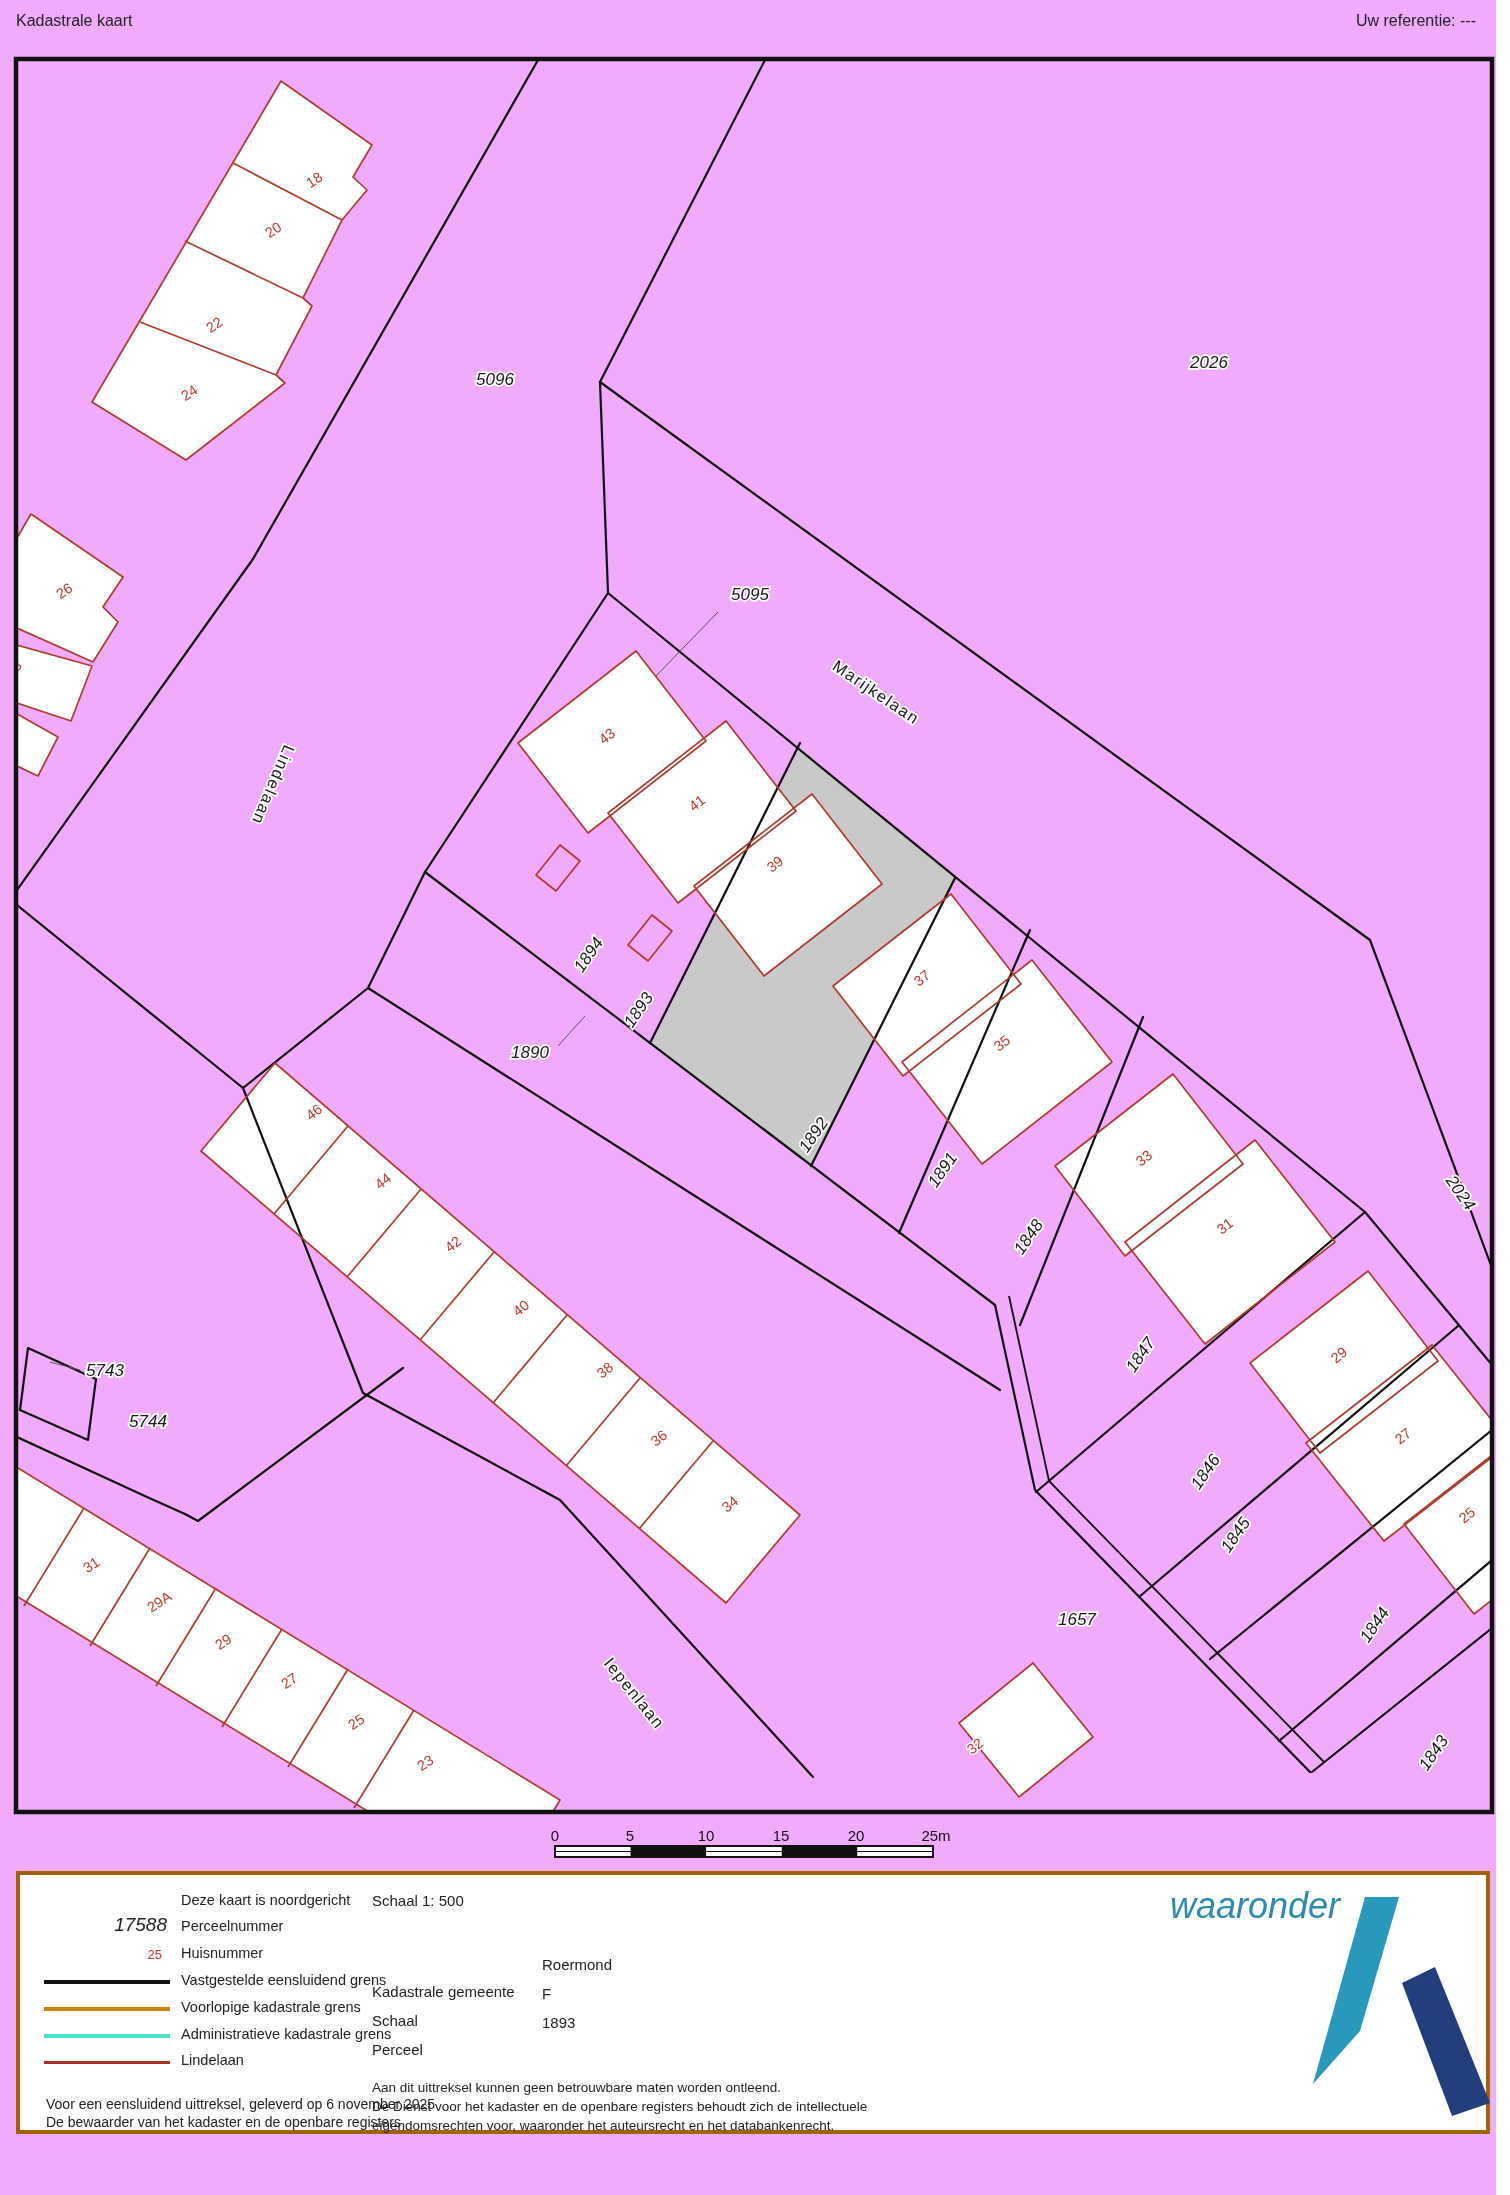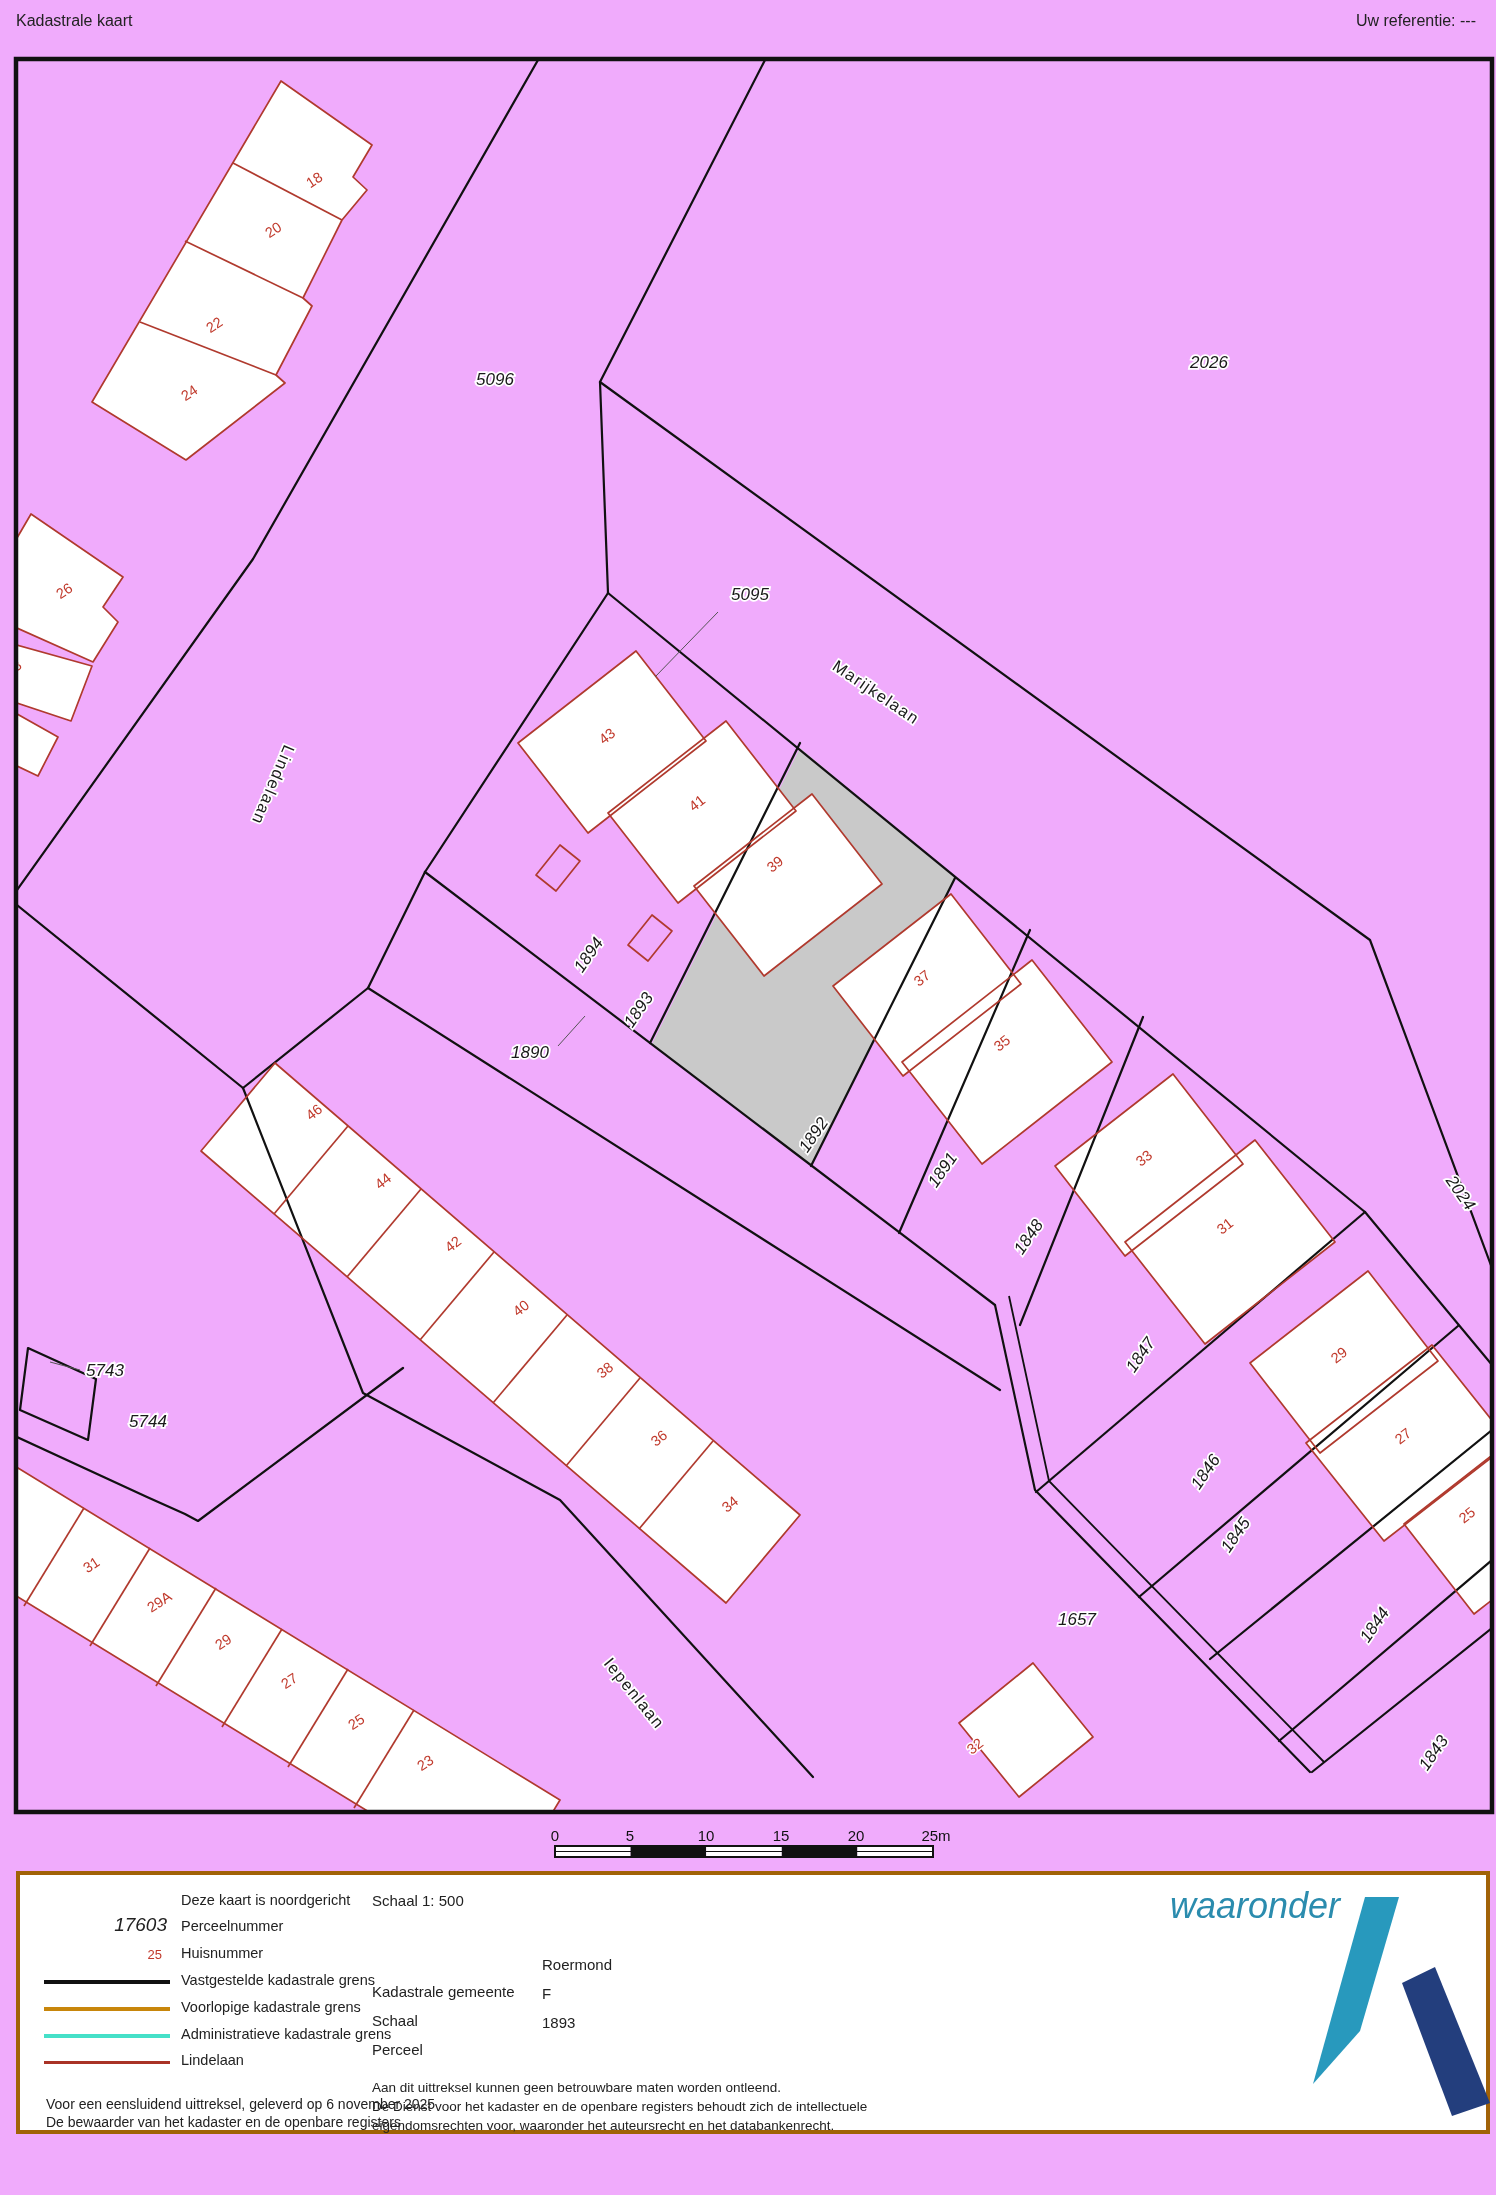--- a/index.html
+++ b/index.html
@@ -210,28 +210,28 @@
       <rect x="781.8" y="1846" width="75.6" height="11" fill="#111"></rect>
       <rect x="857.4" y="1846" width="75.6" height="11" fill="#fff"></rect>
       <rect x="555" y="1846" width="378" height="11" fill="none" stroke="#111" stroke-width="2"></rect>
       <path d="M 555,1851.5 L 933,1851.5" stroke="#111" stroke-width="1"></path>
     </g>
   </svg>
 
   <div class="legend">
     <div class="abs lg-txt" style="left:161px;top:17px;">Deze kaart is noordgericht</div>
 
-    <div class="abs lg-sample-p" style="left:40px;top:39px;width:107px;text-align:right;">17603</div>
+    <div class="abs lg-sample-p" style="left:40px;top:39px;width:107px;text-align:right;">17588</div>
     <div class="abs lg-txt" style="left:161px;top:43px;">Perceelnummer</div>
 
     <div class="abs lg-sample-h" style="left:40px;top:72px;width:102px;text-align:right;">25</div>
     <div class="abs lg-txt" style="left:161px;top:70px;">Huisnummer</div>
 
     <div class="abs sw" style="left:24px;top:105px;width:126px;background:#111;"></div>
-    <div class="abs lg-txt" style="left:161px;top:97px;">Vastgestelde kadastrale grens</div>
+    <div class="abs lg-txt" style="left:161px;top:97px;">Vastgestelde eensluidend grens</div>
 
     <div class="abs sw" style="left:24px;top:132px;width:126px;background:#c8860b;"></div>
     <div class="abs lg-txt" style="left:161px;top:124px;">Voorlopige kadastrale grens</div>
 
     <div class="abs sw" style="left:24px;top:159px;width:126px;background:#45e0c8;"></div>
     <div class="abs lg-txt" style="left:161px;top:151px;">Administratieve kadastrale grens</div>
 
     <div class="abs" style="left:24px;top:186px;width:126px;height:3px;background:#a93226;"></div>
     <div class="abs lg-txt" style="left:161px;top:177px;">Lindelaan</div>
 

